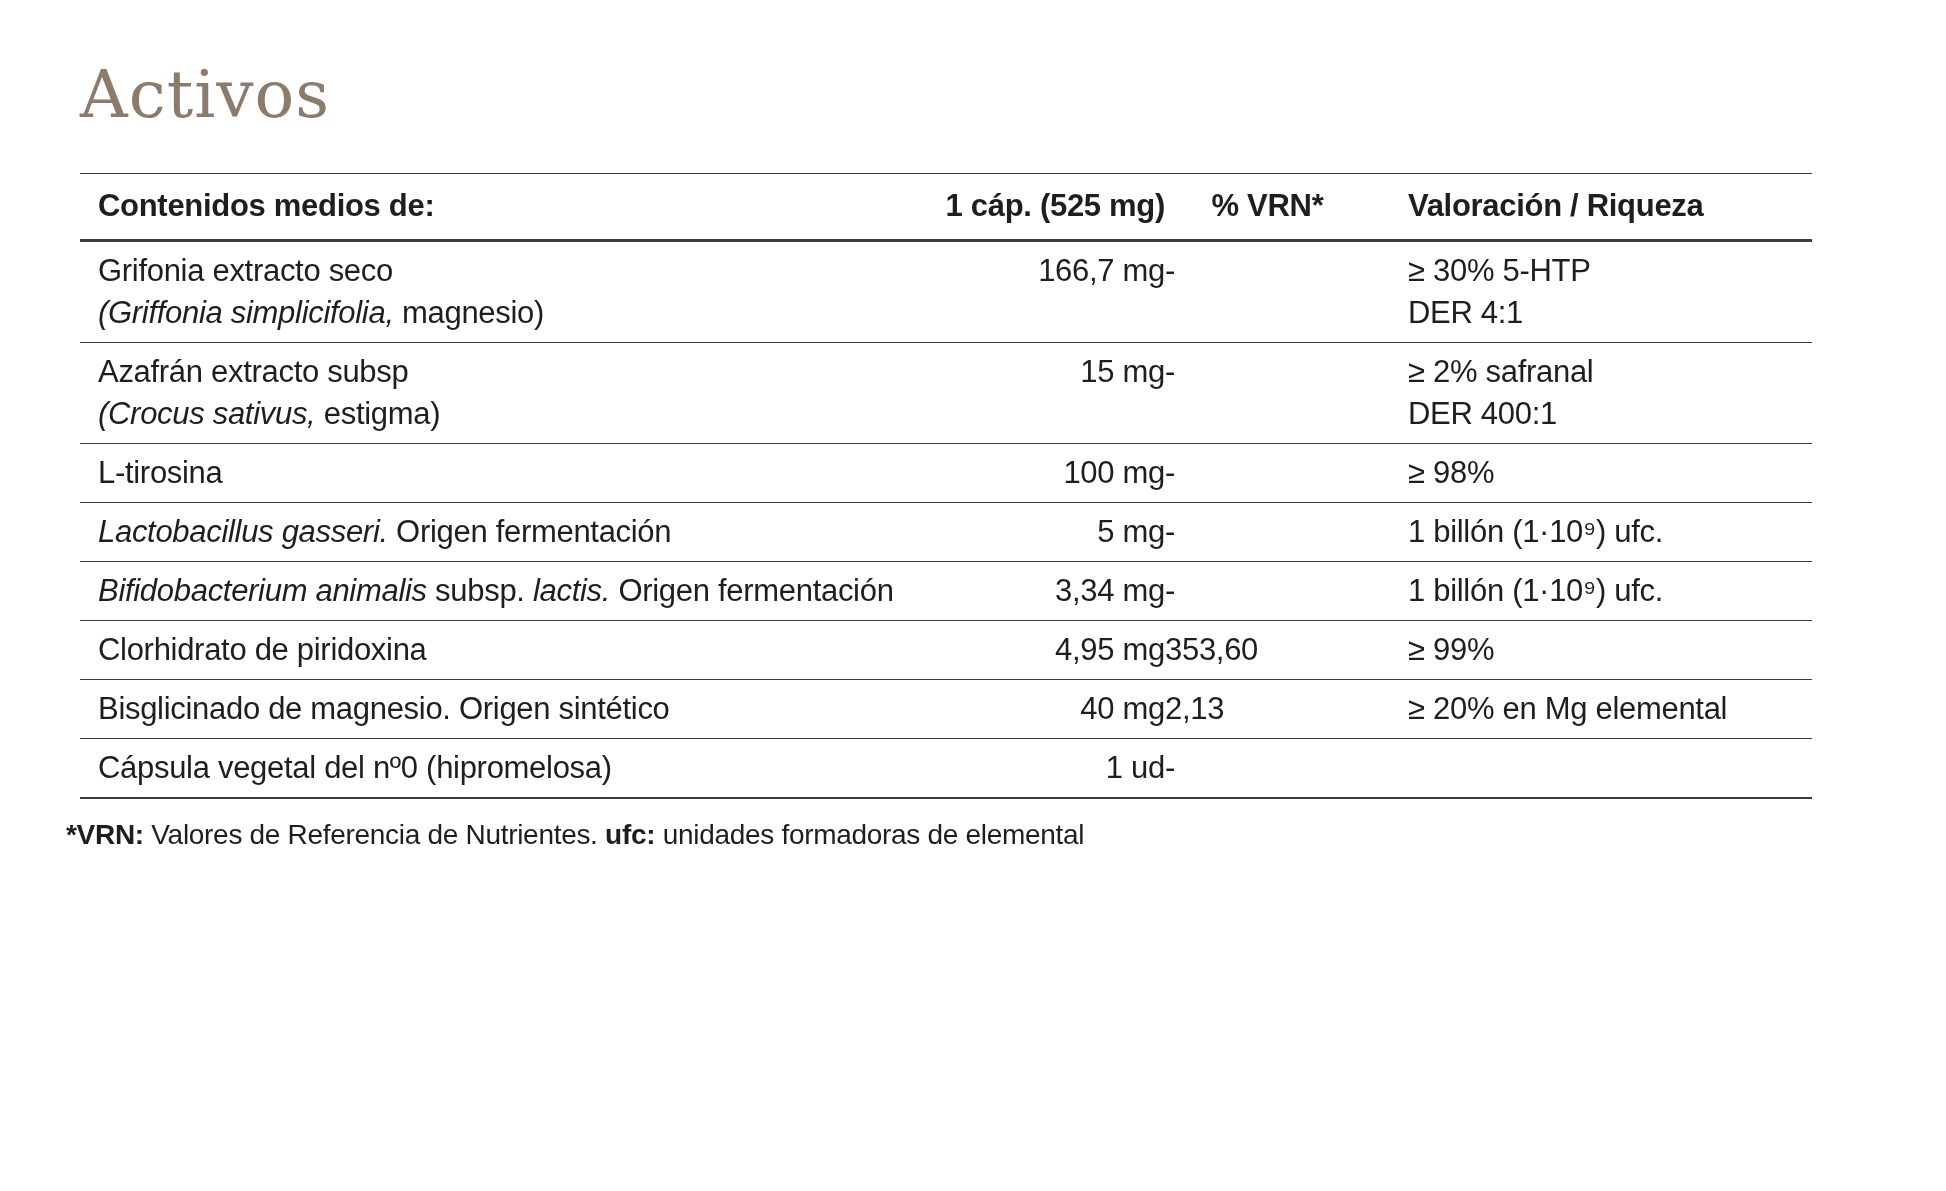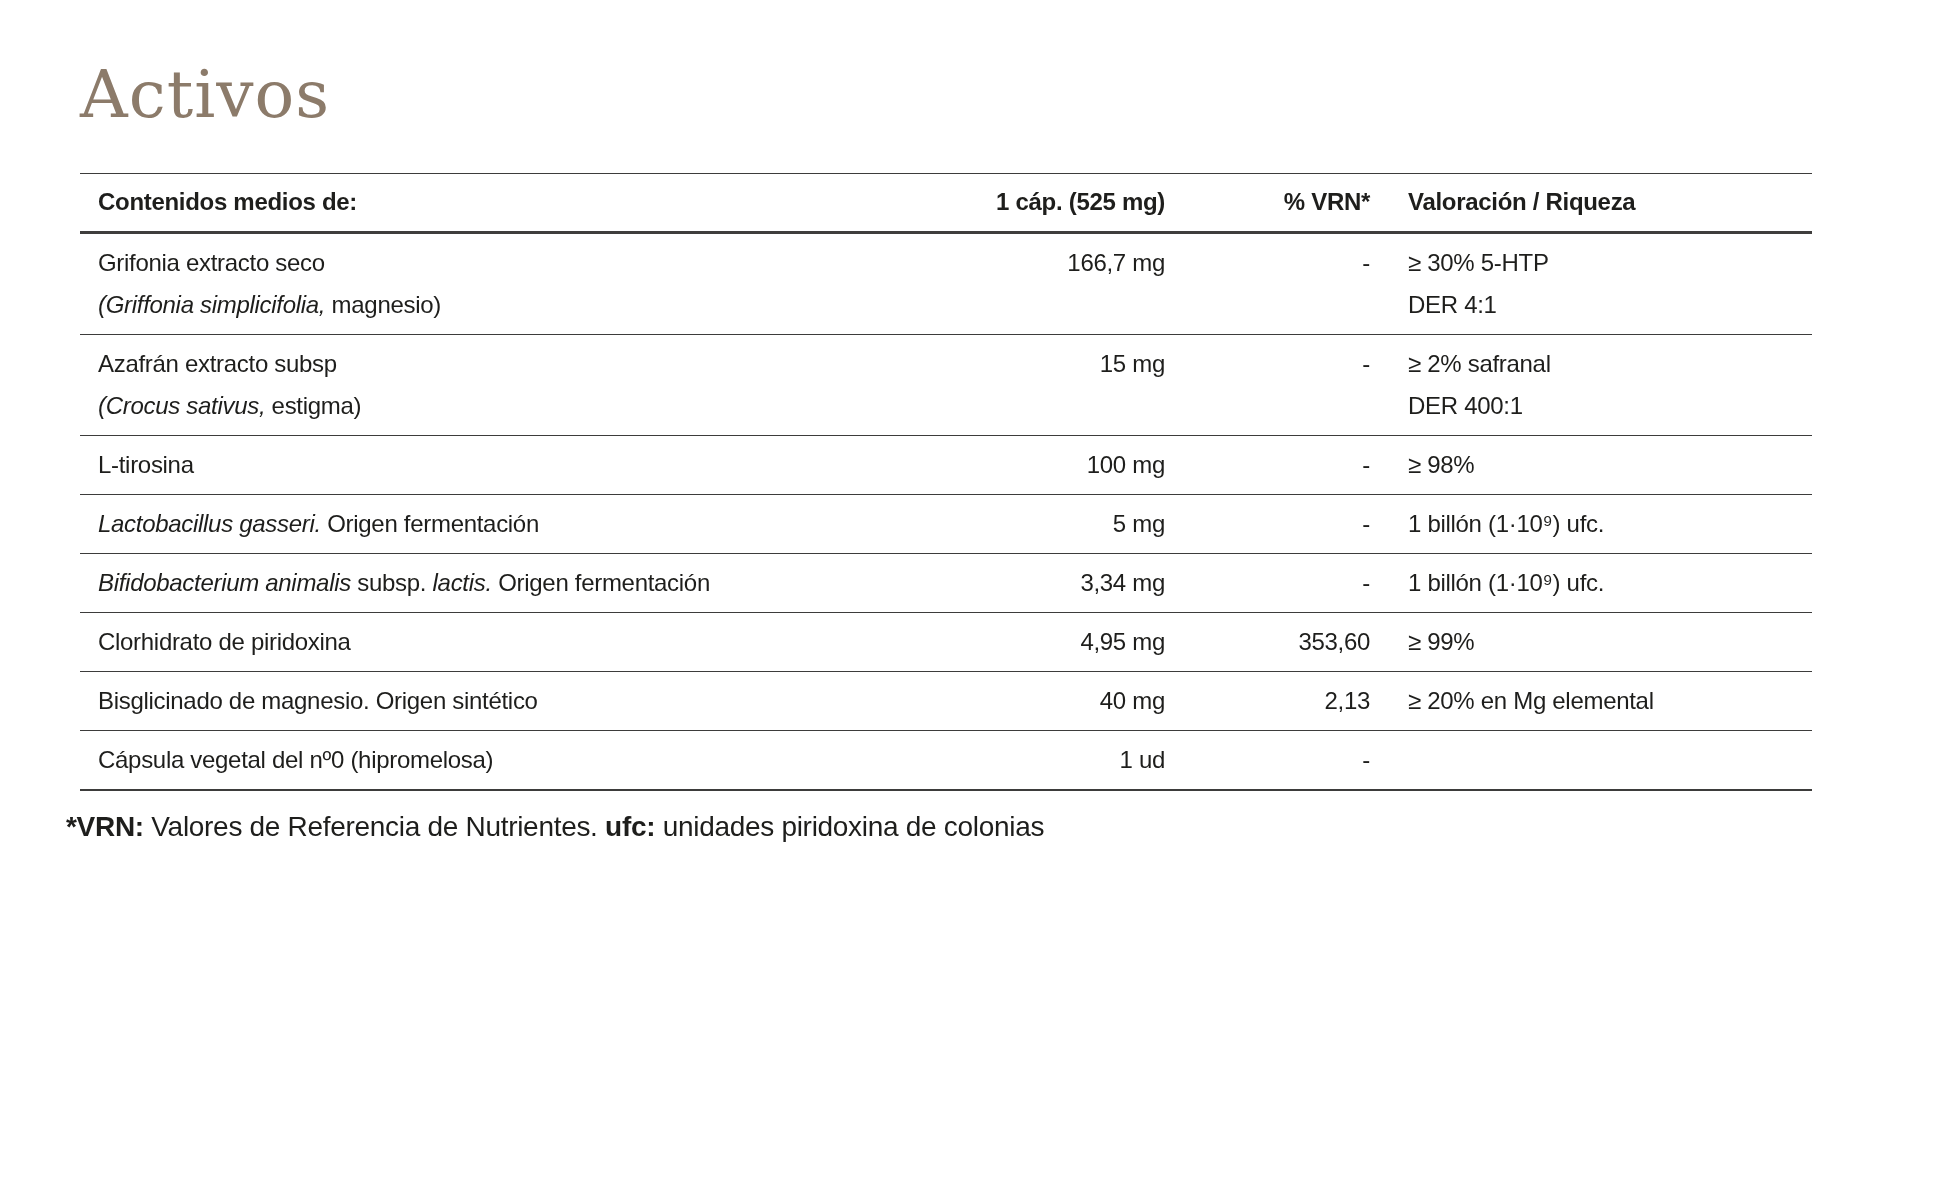--- a/index.html
+++ b/index.html
@@ -27,21 +27,21 @@
     line-height: 74px;
     margin: 0 0 41px 0;
     letter-spacing: 1px;
   }
   table.actives {
     width: 1732px;
     border-collapse: collapse;
     table-layout: fixed;
     border-top: 1.5px solid #3d3c3b;
     border-bottom: 2.5px solid #3d3c3b;
-    font-size: 24px;
+    font-size: 31px;
     letter-spacing: -0.3px;
   }
   col.c-name   { width: 660px; }
   col.c-amount { width: 425px; }
   col.c-vrn    { width: 205px; }
   col.c-val    { width: 442px; }
   thead th {
     border-bottom: 3px solid #3f3e3d;
     font-weight: 700;
     padding: 14px 0 15px;
@@ -50,21 +50,21 @@
   }
   tbody tr:not(:first-child) { border-top: 1.5px solid #3d3c3b; }
   td {
     padding: 8px 0;
     vertical-align: top;
     line-height: 42px;
     white-space: nowrap;
   }
   th.h-name, td.cell-name { text-align: left; padding-left: 18px; }
   th.h-amount, td.cell-amount { text-align: right; }
-  th.h-vrn, td.cell-vrn { text-align: right; }
+  th.h-vrn, td.cell-vrn { }
   th.h-val, td.cell-val { text-align: left; padding-left: 38px; }
   .seg-italic { font-style: italic; }
   .footnote {
     margin: 16px 0 0 -14px;
     font-size: 28px;
     letter-spacing: -0.3px;
     line-height: 40px;
   }
 </style>
 </head>
@@ -134,15 +134,15 @@
         </tr>
         <tr>
           <td class="cell-name"><span>Cápsula vegetal del nº0 (hipromelosa)</span></td>
           <td class="cell-amount">1 ud</td>
           <td class="cell-vrn">-</td>
           <td class="cell-val"></td>
         </tr>
       </tbody>
   </table>
 
-  <p class="footnote" id="footnote"><span style="font-weight: 700; margin-top: 48px;">*VRN:</span><span> Valores de Referencia de Nutrientes. </span><span style="font-weight: 700;">ufc:</span><span> unidades piridoxina de colonias</span></p>
+  <p class="footnote" id="footnote"><span style="font-weight: 700; margin-top: 48px;">*VRN:</span><span> Valores de Referencia de Nutrientes. </span><span style="font-weight: 700;">ufc:</span><span> unidades formadoras de elemental</span></p>
 
 </div>
 
 </body></html>

